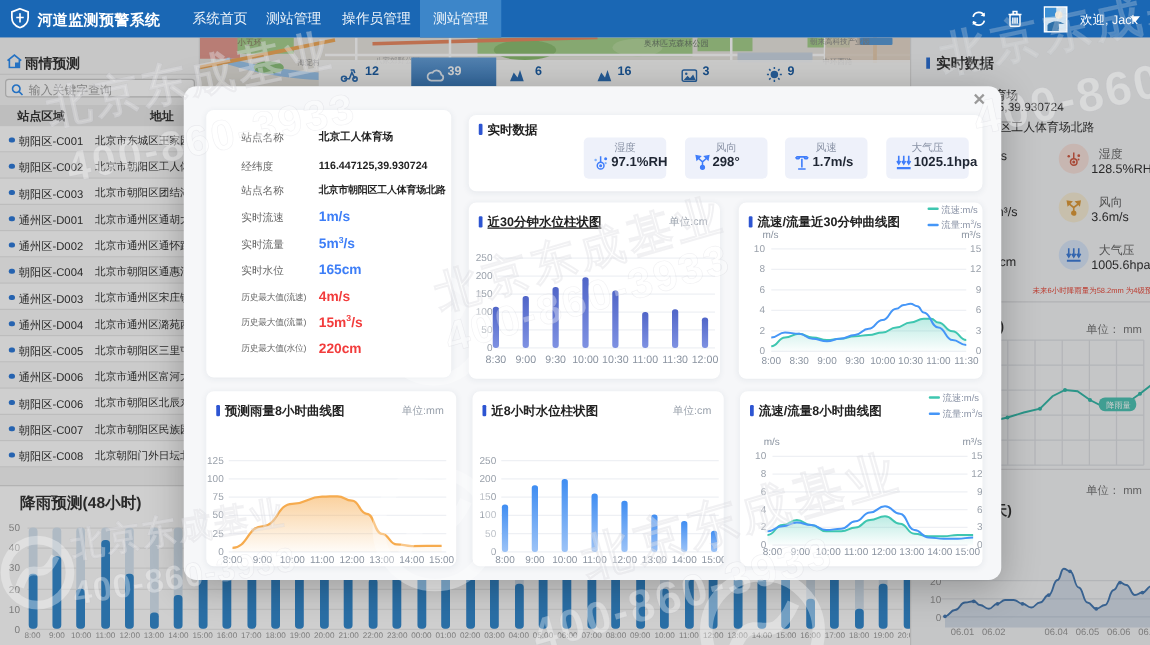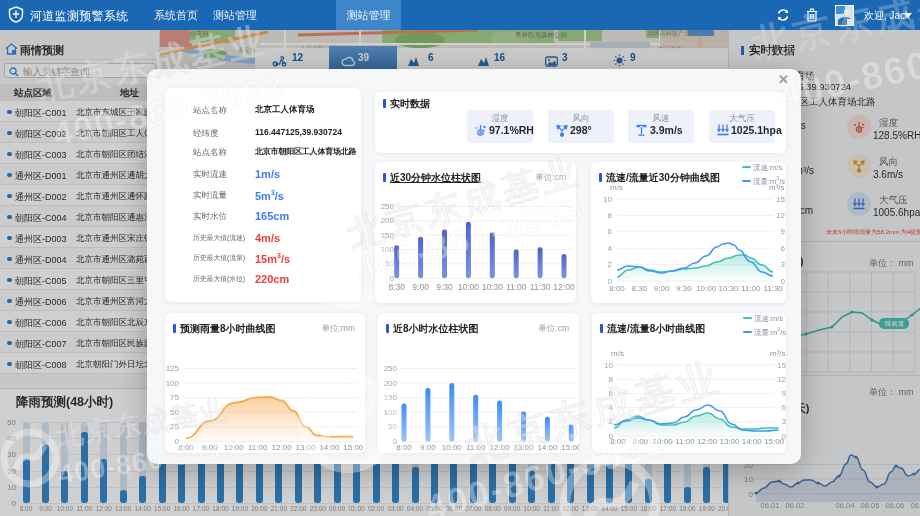--- a/index.html
+++ b/index.html
@@ -1,20 +1,20 @@
 <!DOCTYPE html>
 <html><head><meta charset="utf-8"><style>
 *{margin:0;padding:0;box-sizing:border-box;}
 html,body{width:920px;height:516px;overflow:hidden;background:#fff;}
 body{font-family:"Liberation Sans",sans-serif;}
 #app{position:relative;width:920px;height:516px;overflow:hidden;background:#f0f0f0;}
 .abs{position:absolute;}
 
 #hdr{position:absolute;left:0;top:0;width:920px;height:30px;background:#1a67b4;z-index:10;}
-#hdr .title{position:absolute;left:30px;top:8px;color:#fff;font-size:12px;font-weight:normal;letter-spacing:0.3px;}
+#hdr .title{position:absolute;left:30px;top:8px;color:#fff;font-size:12px;font-weight:bold;letter-spacing:0.3px;}
 .nav{position:absolute;top:0;height:30px;line-height:30px;color:rgba(255,255,255,.92);font-size:11px;text-align:center;}
 .nav.act{background:#3d86c9;}
 
 #lp{position:absolute;left:0;top:30px;width:160px;height:358px;background:#f5f5f5;border-right:1px solid #e2e2e2;z-index:5;}
 #lp .ttl{position:absolute;left:20px;top:13px;font-size:11px;font-weight:bold;color:#333;}
 #srch{position:absolute;left:4px;top:33px;width:152px;height:15px;background:#fff;border:1px solid #ccc;border-radius:3px;}
 #srch span{position:absolute;left:18px;top:2px;font-size:9.5px;color:#a0a0a0;}
 .thead{position:absolute;left:0;top:54px;width:160px;height:17px;background:#ebebeb;font-size:9.5px;font-weight:bold;color:#333;}
 .trow{position:absolute;left:0;width:160px;height:21px;border-bottom:1px solid #e9e9e9;background:#fff;}
 .trow.alt{background:#fafafa;}
@@ -121,20 +121,21 @@
       </svg></div>
     <div class="abs" style="left:630px;top:52px;font-size:10px;font-weight:bold;color:#1d5fa6;z-index:3">9</div>
     <div id="hdr">
       <svg class="abs" style="left:8px;top:6px" width="16" height="17" viewBox="0 0 16 17">
         <path d="M8,1 L14.5,3.5 L14.5,8 C14.5,12.5 11.8,15 8,16.2 C4.2,15 1.5,12.5 1.5,8 L1.5,3.5 Z" fill="none" stroke="#fff" stroke-width="1.4"></path>
         <path d="M8,4.5 L8,12 M5,8 L11,8" stroke="#fff" stroke-width="1.3"></path>
       </svg>
       <div class="title">河道监测预警系统</div>
       <div class="nav" style="left:145px;width:62px;">系统首页</div>
       <div class="nav" style="left:204px;width:62px;">测站管理</div>
+      <div class="nav" style="left:266px;width:70px;">操作员管理</div>
       <div class="nav act" style="left:336px;width:65px;">测站管理</div>
       <svg class="abs" style="left:776px;top:8px" width="14" height="14" viewBox="0 0 14 14">
         <g fill="none" stroke="#fff" stroke-width="1.4">
           <path d="M2.5,5.5 a4.8,4.8 0 0 1 9,-0.8"></path>
           <path d="M11.5,8.5 a4.8,4.8 0 0 1 -9,0.8"></path>
         </g>
         <path d="M11.9,2 L11.6,5.3 L8.5,4.3 Z" fill="#fff"></path>
         <path d="M2.1,12 L2.4,8.7 L5.5,9.7 Z" fill="#fff"></path>
       </svg>
       <svg class="abs" style="left:806px;top:8px" width="12" height="14" viewBox="0 0 12 14">
@@ -528,21 +529,21 @@
           <div class="l">风速</div>
           <div class="abs" style="left:7px;top:13px;"><svg width="13" height="14" viewBox="0 0 13 14">
               <g stroke="#3f7dfa" stroke-width="1.3" fill="none">
                 <path d="M6.5,4 L6.5,11"></path>
                 <path d="M2,2.5 L11,2.5"></path>
                 <path d="M1.8,2.5 a1.4,1.4 0 1 0 2.8,0"></path>
                 <path d="M8.4,2.5 a1.4,1.4 0 1 0 2.8,0"></path>
                 <path d="M3.5,12.2 L9.5,12.2"></path>
               </g>
             </svg></div>
-          <div class="v">3.9m/s</div>
+          <div class="v">1.7m/s</div>
         </div>
         <div class="chip" style="left:334px;">
           <div class="l">大气压</div>
           <div class="abs" style="left:7px;top:13px;"><svg width="14" height="14" viewBox="0 0 14 14">
               <g stroke="#3f7dfa" stroke-width="1.3" fill="none">
                 <path d="M3,1.5 L3,7.5 M7,1.5 L7,7.5 M11,1.5 L11,7.5"></path>
                 <path d="M1.6,5.8 L3,8.2 L4.4,5.8 M5.6,5.8 L7,8.2 L8.4,5.8 M9.6,5.8 L11,8.2 L12.4,5.8"></path>
                 <path d="M1.5,11.5 L12.5,11.5" stroke-width="1.7"></path>
               </g>
             </svg></div>

